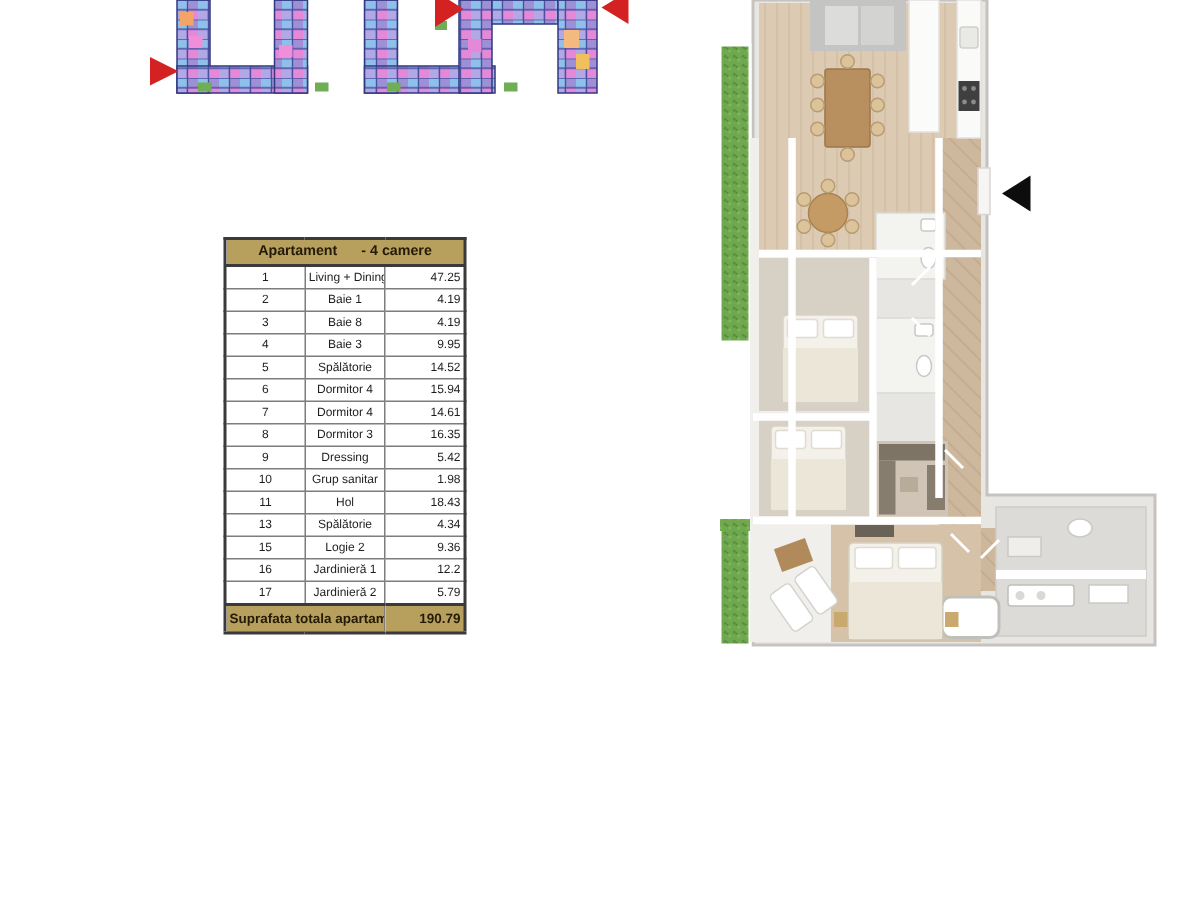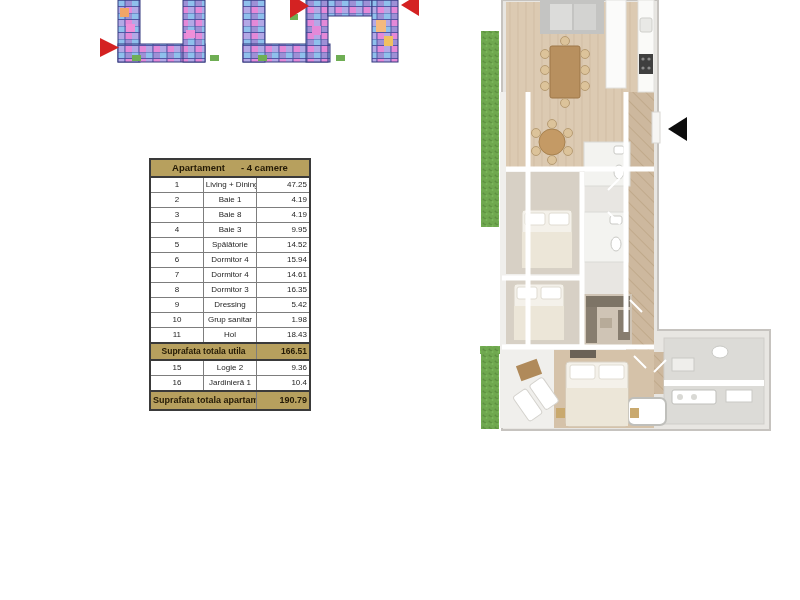--- a/index.html
+++ b/index.html
@@ -144,33 +144,39 @@
         <tr>
           <td>10</td>
           <td>Grup sanitar</td>
           <td>1.98</td>
         </tr>
         <tr>
           <td>11</td>
           <td>Hol</td>
           <td>18.43</td>
         </tr>
-        <tr class="total-row">
-          <td colspan="2">Suprafata totala utila</td>
-          <td>166.51</td>
+        <tr>
+          <td>13</td>
+          <td>Spălătorie</td>
+          <td>4.34</td>
         </tr>
         <tr>
           <td>15</td>
           <td>Logie 2</td>
           <td>9.36</td>
         </tr>
         <tr>
           <td>16</td>
           <td>Jardinieră 1</td>
-          <td>10.4</td>
+          <td>12.2</td>
+        </tr>
+        <tr>
+          <td>17</td>
+          <td>Jardinieră 2</td>
+          <td>5.79</td>
         </tr>
         <tr class="total-row total-final">
           <td colspan="2">Suprafata totala apartament</td>
           <td>190.79</td>
         </tr>
       </tbody>
   </table>
 
   <svg class="floor-plan" viewBox="0 0 340 440" xmlns="http://www.w3.org/2000/svg">
     <defs>

